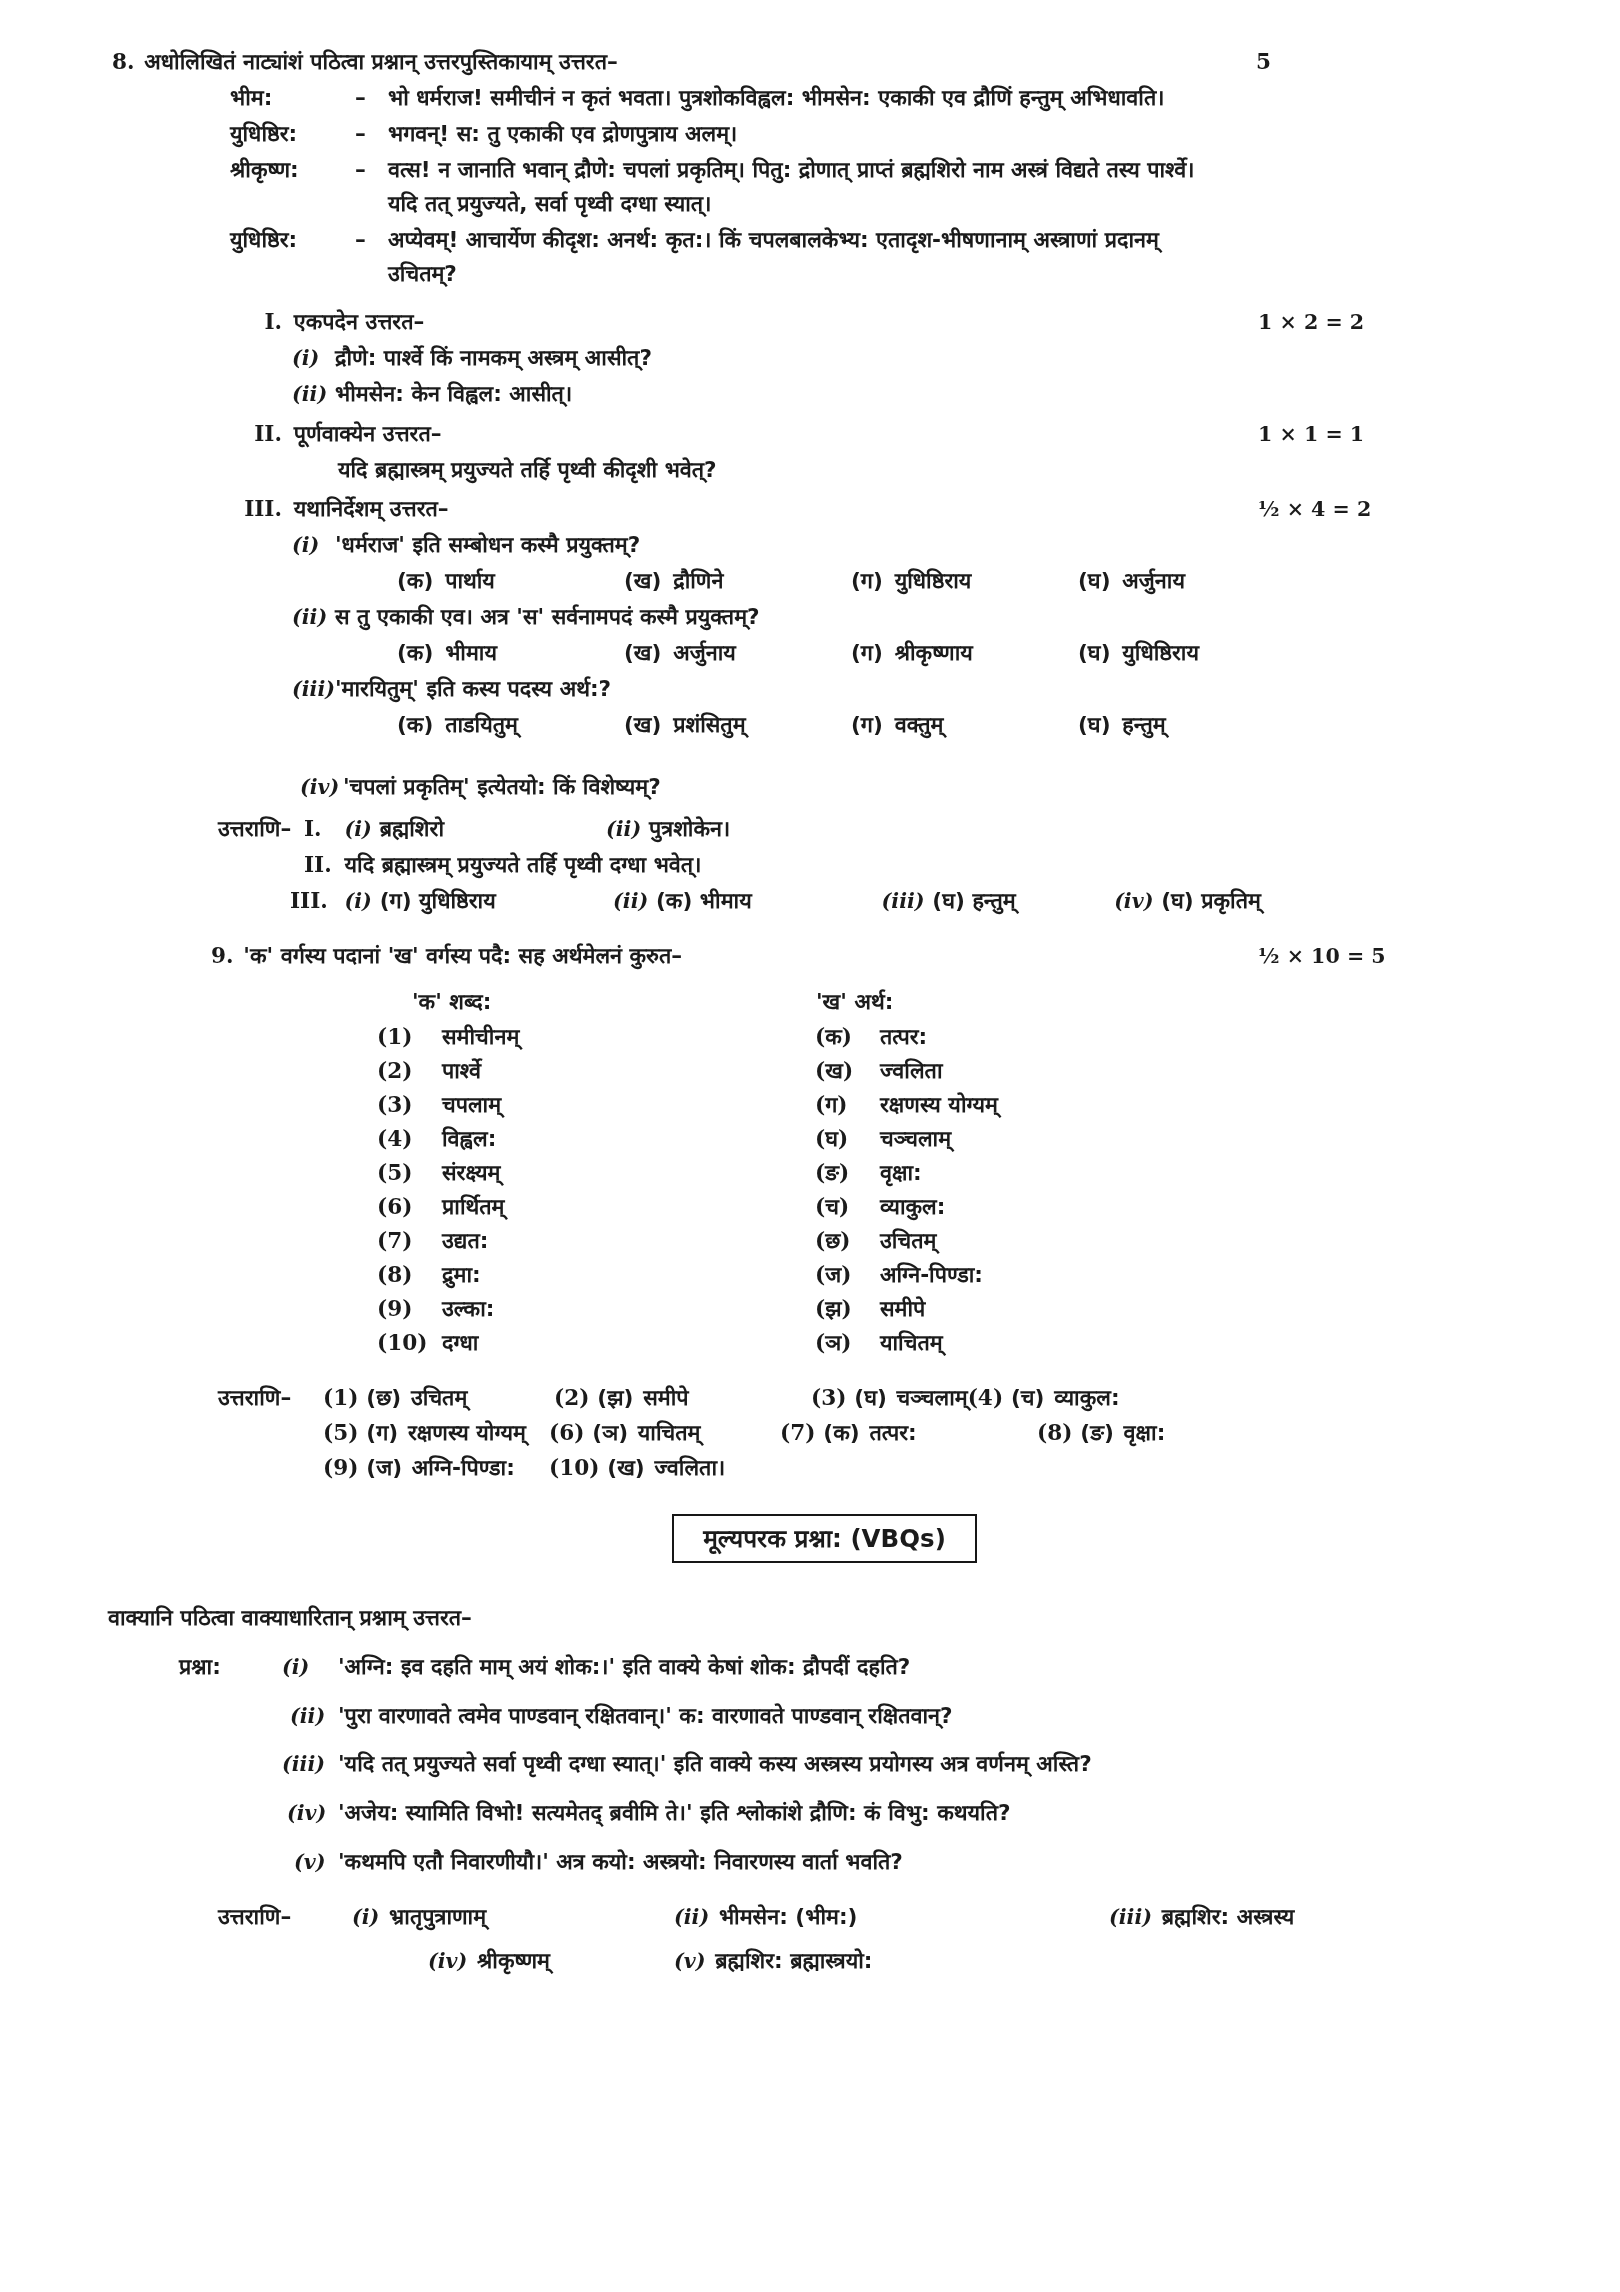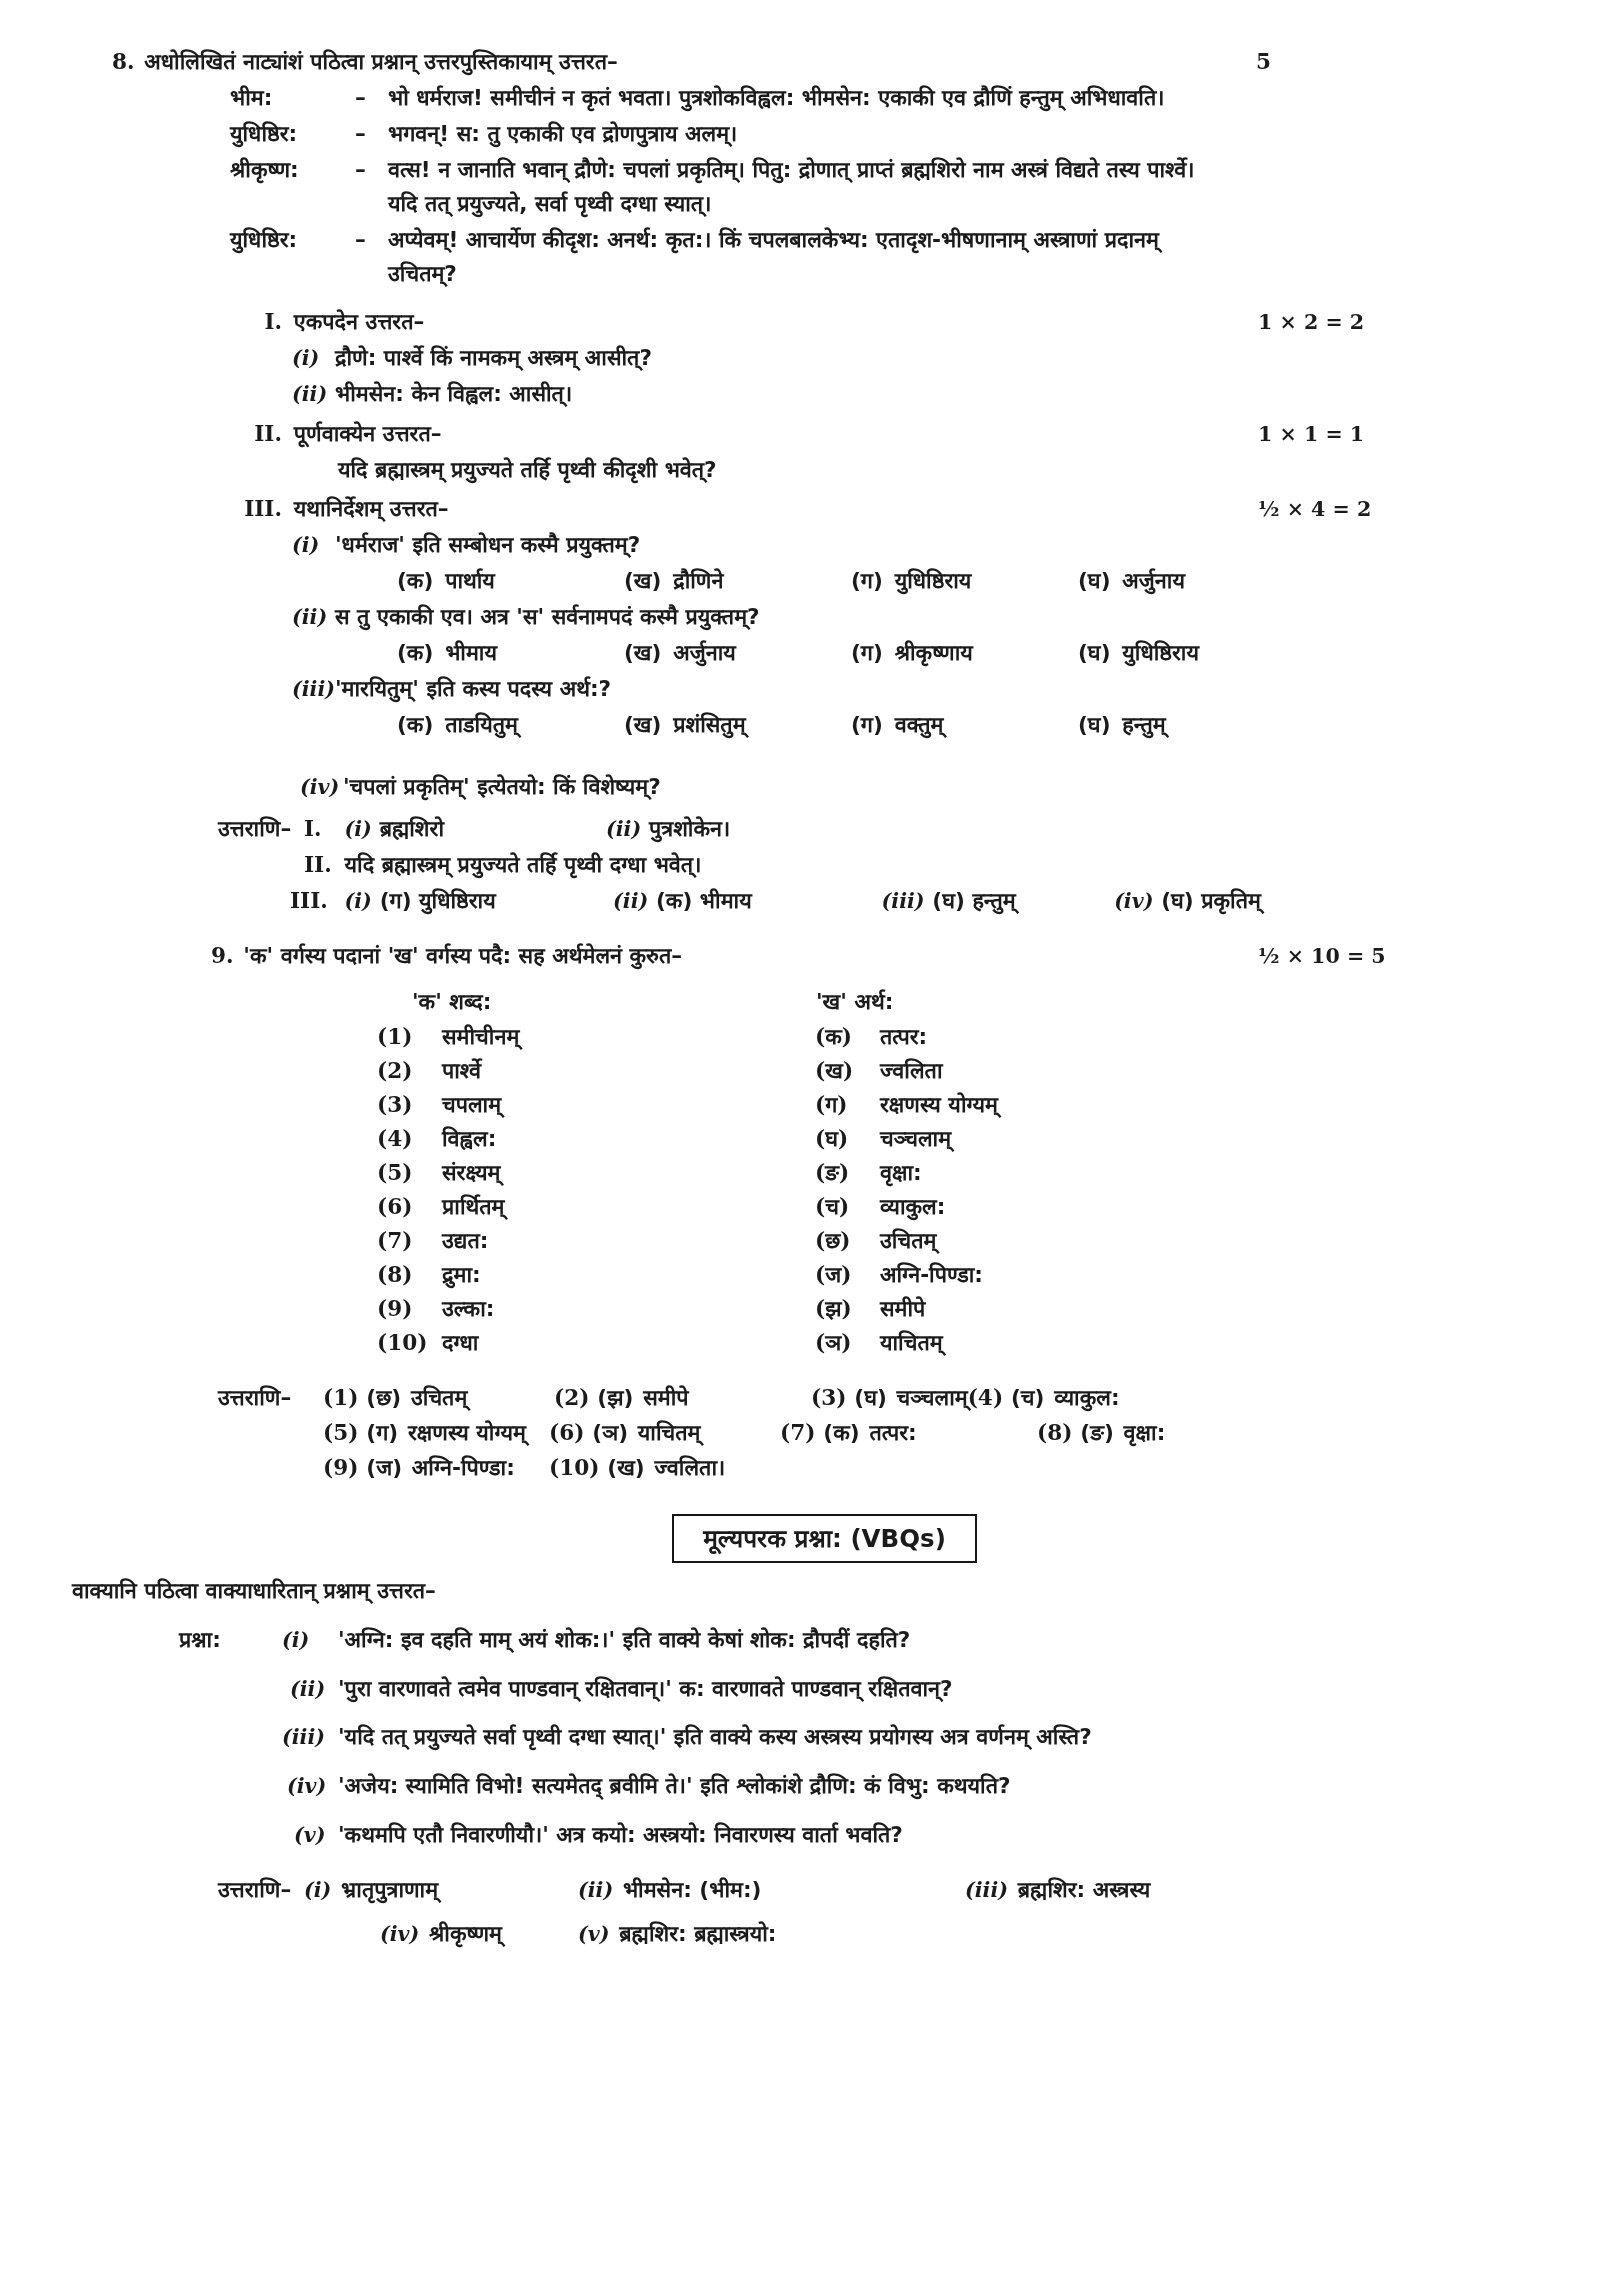--- a/index.html
+++ b/index.html
@@ -69,32 +69,32 @@
   .q9ans .acell{white-space:nowrap;}
   .q9ans .acell:nth-child(1){flex:0 0 226px;}
   .q9ans .acell:nth-child(2){flex:0 0 231px;}
   .q9ans .acell:nth-child(3){flex:0 0 257px;}
   .q9ans .acell:nth-child(4){flex:0 0 auto;}
   .acell .anum{font-family:"DejaVu Serif",serif;margin-right:7.8px;}
   .acell .aopt{margin-right:9.8px;}
   
   .vbqwrap{text-align:center;margin:29px 0 9.8px 0;}
   .vbqbox{display:inline-block;border:2.9px solid #161616;padding:5.9px 29px;font-size:24.5px;margin-left:29px;}
-  .vbqintro{padding-left:72px;margin-top:11px;}
+  .vbqintro{padding-left:108px;margin-top:38px;}
   
   .vrow{position:relative;padding-left:338px;margin:14.7px 0;}
   .vlabel{position:absolute;left:179px;top:0;}
   .vnum{position:absolute;left:282px;top:0;font-style:italic;font-family:"DejaVu Serif",serif;font-size:20.6px;}
   
   .vans1{position:relative;display:flex;padding-left:304px;margin-top:21.6px;}
   .vans1 .vcell:nth-child(2){flex:0 0 274px;}
   .vans1 .vcell:nth-child(3){flex:0 0 387px;}
   .vans2{display:flex;padding-left:380px;margin-top:9.8px;}
   .vans2 .vcell:nth-child(1){flex:0 0 198px;}
-  .vcell{white-space:nowrap;}
+  .vcell{white-space:nowrap;margin-left:48px;}
   .vcell .rn{font-style:italic;font-family:"DejaVu Serif",serif;font-size:20.6px;margin-right:9.8px;}
 </style>
 </head>
 <body>
 
 <div class="page">
   <div class="pagenum">5</div>
 
   <div class="content">
 

